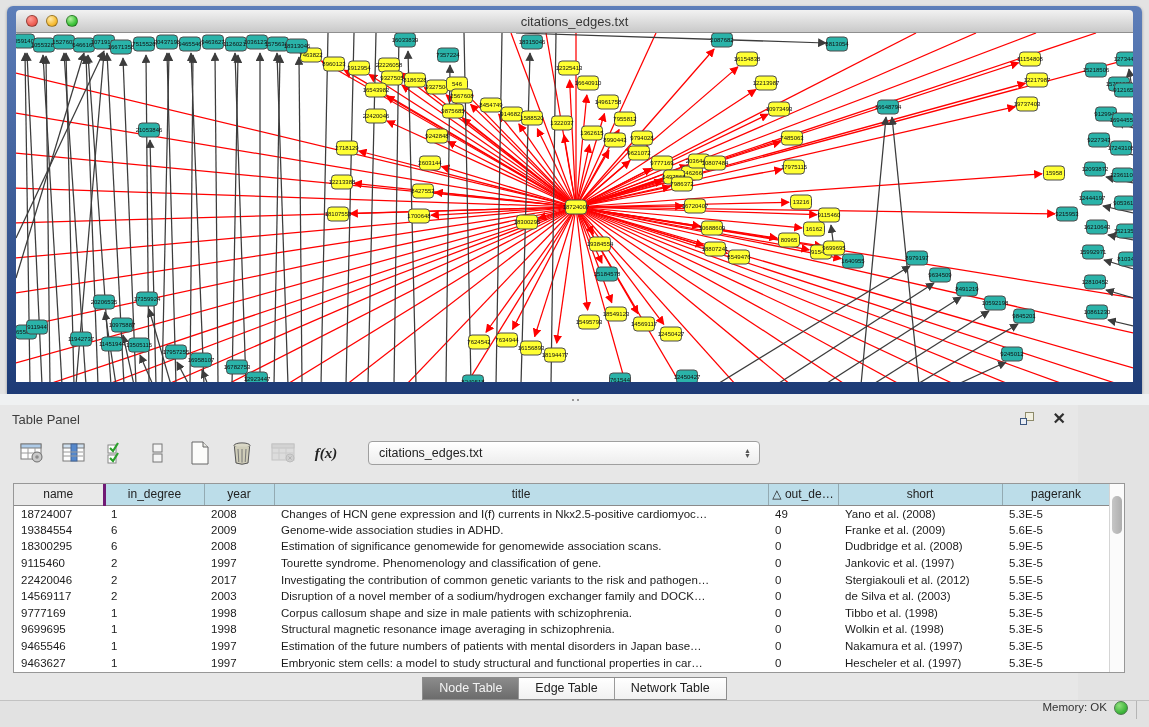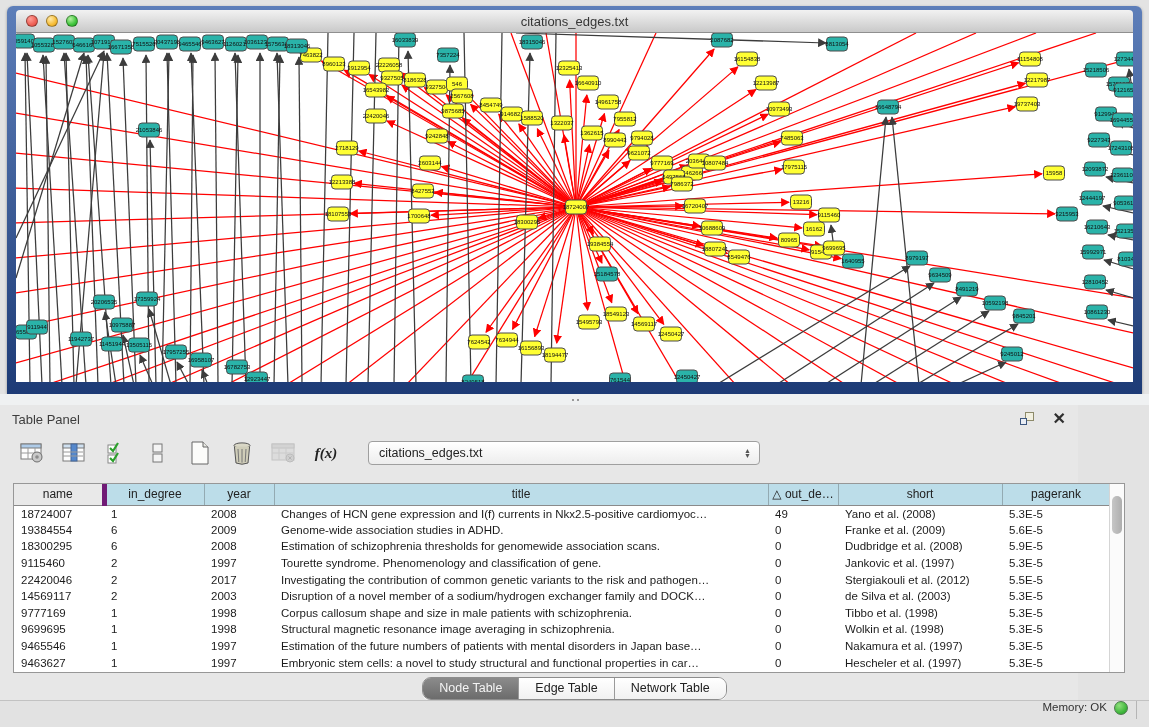--- a/index.html
+++ b/index.html
@@ -45,28 +45,28 @@
   .combo .val{flex:1;}
   .combo .arrows{display:flex;flex-direction:column;line-height:5px;font-size:7px;color:#555;padding-right:2px;}
   
   .grid-outer{position:absolute;left:13px;top:78px;width:1112px;height:190px;
     background:#fff;border:1px solid #979797;display:flex;}
   .grid{flex:1;overflow:hidden;}
   table.dt{border-collapse:collapse;table-layout:fixed;width:1096px;font-size:11.5px;color:#1b1b1b;}
   table.dt th{height:21px;font-weight:400;text-align:center;font-size:12px;color:#222;
     background:#bcdde9;border-right:1px solid #93aab2;border-bottom:1px solid #8a8a8a;
     overflow:hidden;white-space:nowrap;}
-  table.dt th.gray{background:#e9e9e9;border-right:5px solid #701a75;}
+  table.dt th.gray{background:#e9e9e9;border-right:3px solid #701a75;}
   table.dt td{height:16.6px;padding:0 0 0 7px;overflow:hidden;white-space:nowrap;text-overflow:ellipsis;}
   .vscroll{width:15px;background:#fbfbfb;border-left:1px solid #d5d5d5;position:relative;}
   .vthumb{position:absolute;left:2px;top:12px;width:10px;height:38px;border-radius:6px;
     background:linear-gradient(90deg,#c6c6c6,#aeaeae);cursor:pointer;}
   
   .tabs-row{position:absolute;left:0;top:272px;width:1149px;display:flex;justify-content:center;}
-  .seg{display:inline-flex;border:1px solid #8d8d8d;border-radius:9px;overflow:hidden;
+  .seg{display:inline-flex;border:1px solid #8d8d8d;border-radius:0;overflow:hidden;
     box-shadow:0 1px 0 rgba(255,255,255,.7);}
   .seg .tab{padding:3px 16px 4px 16px;font-size:12.5px;color:#222;cursor:pointer;
     background:linear-gradient(#ffffff,#f1f1f1);border-left:1px solid #9a9a9a;}
   .seg .tab:first-child{border-left:none;}
   .seg .tab.sel{background:linear-gradient(#8b8b8b,#6c6c6c);color:#f4f4f4;}
   
   .status-bar{position:absolute;left:0;top:700px;width:1149px;height:33px;background:#e2e2e2;
     border-top:1px solid #c2c2c2;display:flex;justify-content:flex-end;padding-right:12px;}
   .mem-label{font-size:11.5px;color:#333;margin-right:7px;}
   .mem-dot{width:14px;height:14px;border-radius:50%;margin-right:8px;cursor:pointer;
@@ -920,21 +920,21 @@
               <td>2009</td>
               <td>Genome-wide association studies in ADHD.</td>
               <td>0</td>
               <td>Franke et al. (2009)</td>
               <td>5.6E-5</td>
             </tr>
             <tr>
               <td>18300295</td>
               <td>6</td>
               <td>2008</td>
-              <td>Estimation of schizophrenia thresholds for genomewide association scans.</td>
+              <td>Estimation of significance genomewide for genomewide association scans.</td>
               <td>0</td>
               <td>Dudbridge et al. (2008)</td>
               <td>5.9E-5</td>
             </tr>
             <tr>
               <td>9115460</td>
               <td>2</td>
               <td>1997</td>
               <td>Tourette syndrome. Phenomenology and classification of gene.</td>
               <td>0</td>
@@ -983,21 +983,21 @@
               <td>1997</td>
               <td>Estimation of the future numbers of patients with mental disorders in Japan base…</td>
               <td>0</td>
               <td>Nakamura et al. (1997)</td>
               <td>5.3E-5</td>
             </tr>
             <tr>
               <td>9463627</td>
               <td>1</td>
               <td>1997</td>
-              <td>Embryonic stem cells: a novel to study structural and functional properties in car…</td>
+              <td>Embryonic stem cells: a model to study structural and functional properties in car…</td>
               <td>0</td>
               <td>Hescheler et al. (1997)</td>
               <td>5.3E-5</td>
             </tr>
           </tbody>
       </table>
     </div>
     <div class="vscroll">
       <div class="vthumb"></div>
     </div>

